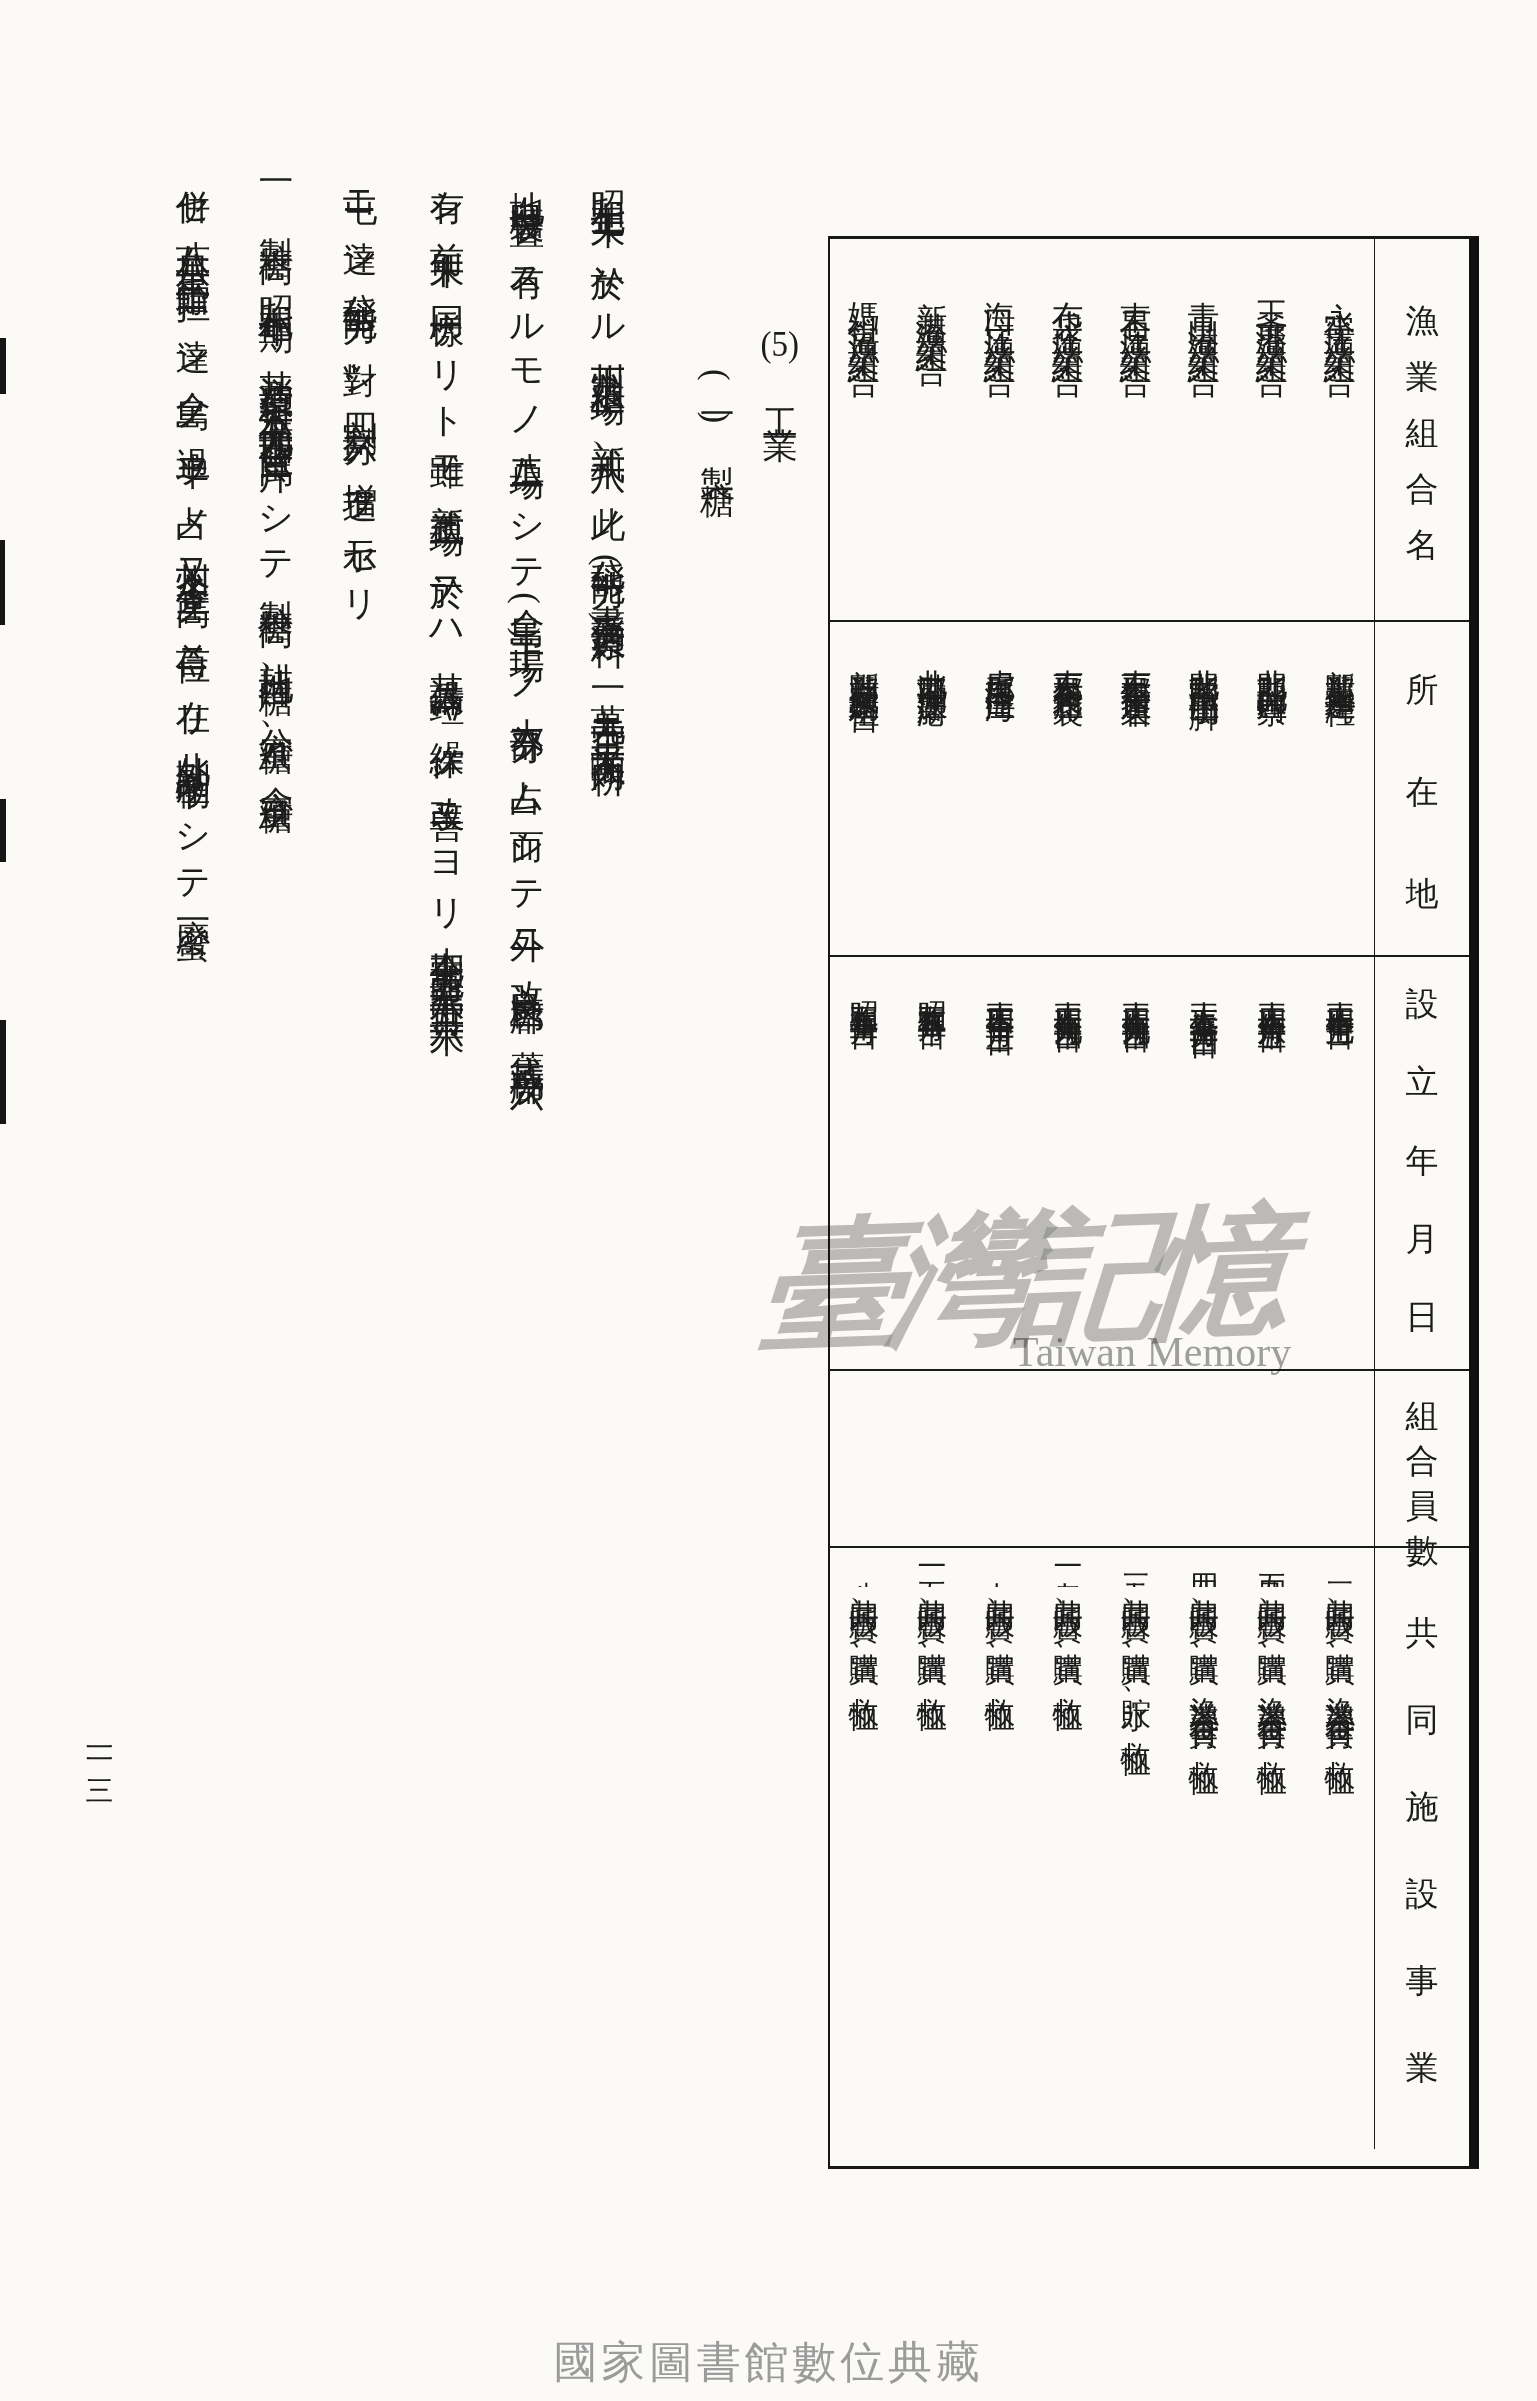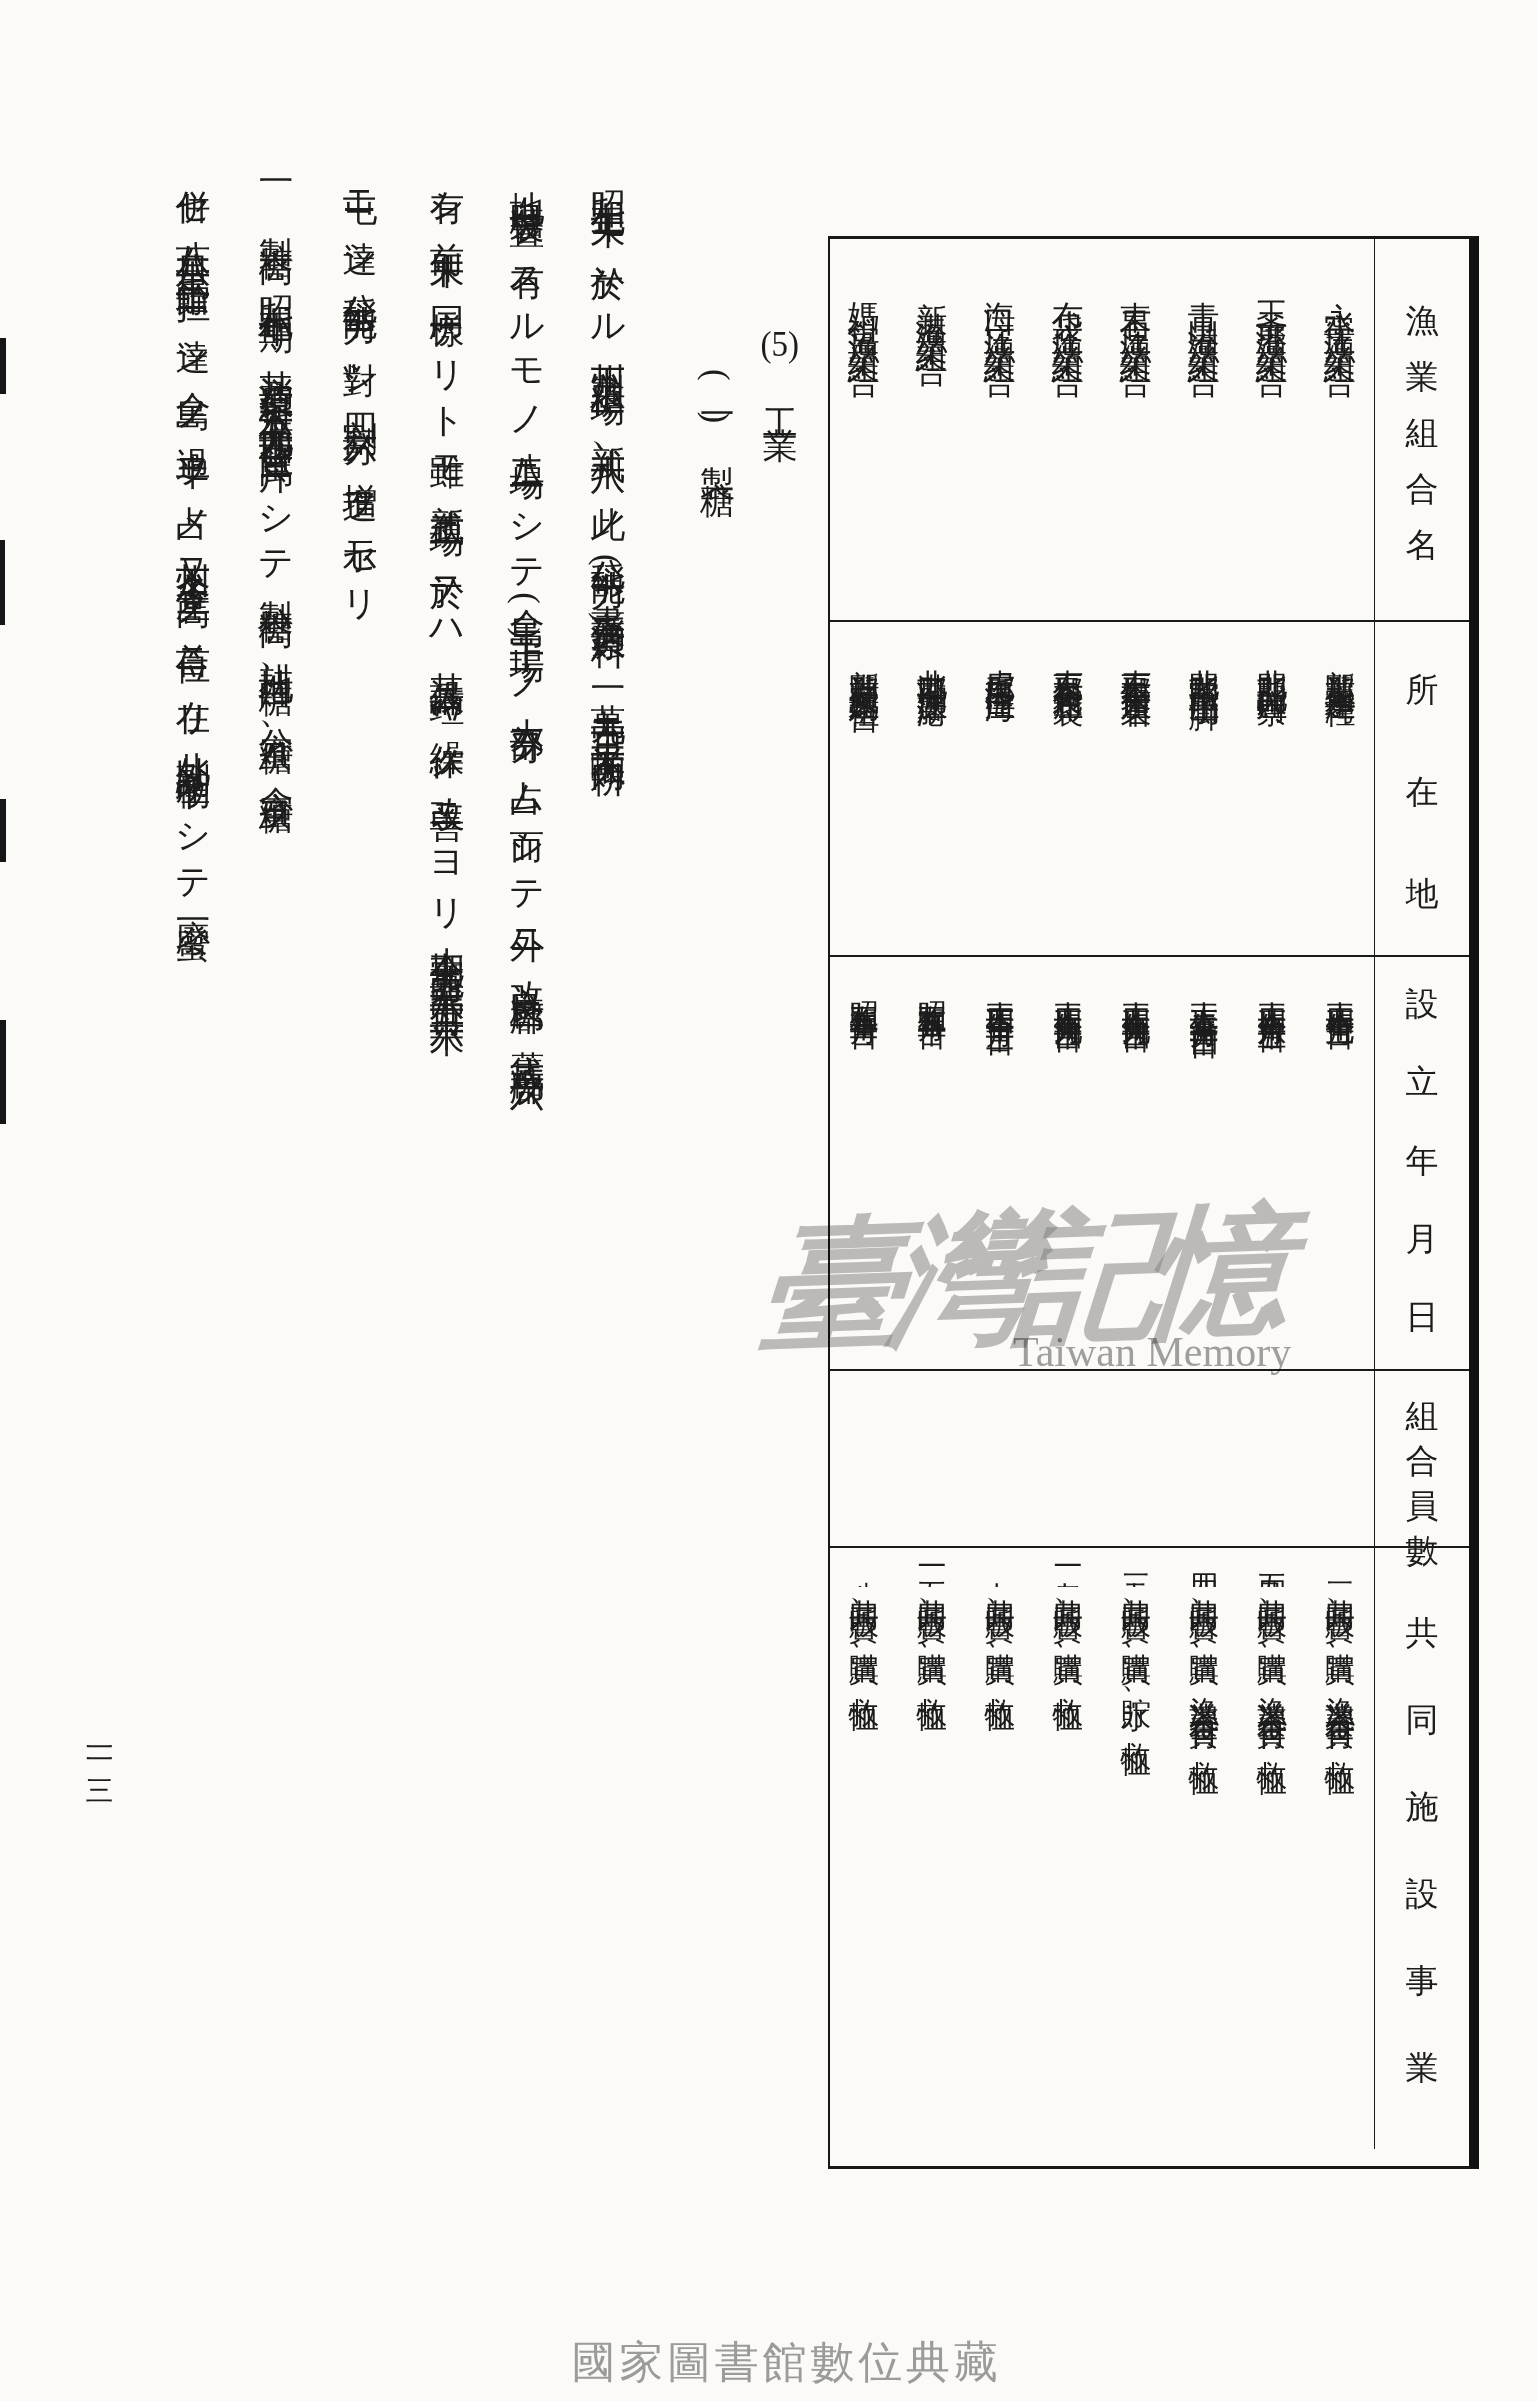--- a/index.html
+++ b/index.html
@@ -74,21 +74,21 @@
   .wm-latin {
     position:absolute; left:1013px; top:1328px;
     font-size:42px; 
     font-family:"Liberation Serif",serif;
     color:rgba(135,135,135,0.78);
     mix-blend-mode:multiply;
     pointer-events:none; white-space:nowrap;
   }
 
   .caption {
-    position:absolute; left:551px; top:2333px; width:471px;
+    position:absolute; left:533px; top:2333px; width:471px;
     text-align:center;
     font-size:44px; letter-spacing:3.8px; font-weight:500;
     color:#9b9b9b;
   }
   .page-num { left:83px; top:1733px; font-size:28px; letter-spacing:12.5px; }
 
   .edge-mark { position:absolute; left:0; background:#161616; }
   .em1 { top:338px;  width:5.8px; height:56px; }
   .em2 { top:540px;  width:4.8px; height:85px; }
   .em3 { top:799px;  width:5.8px; height:63px; }

